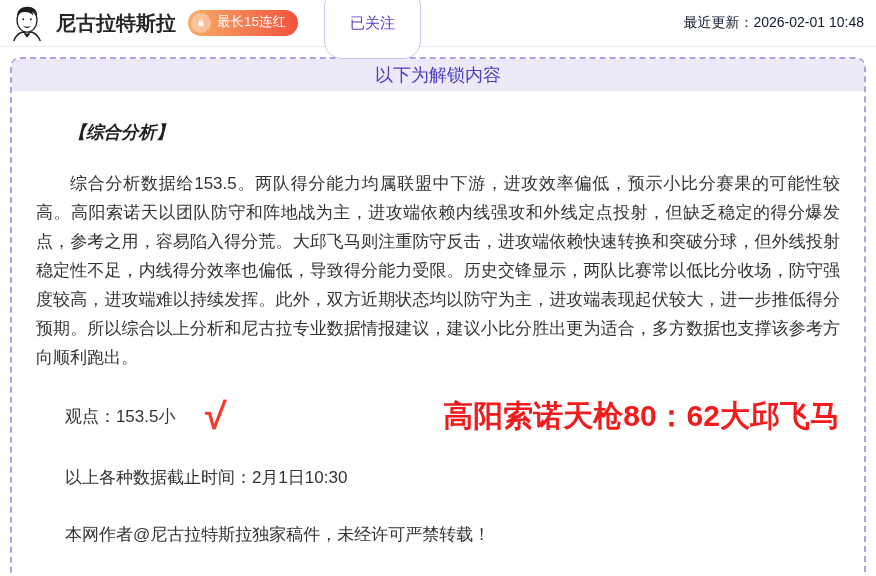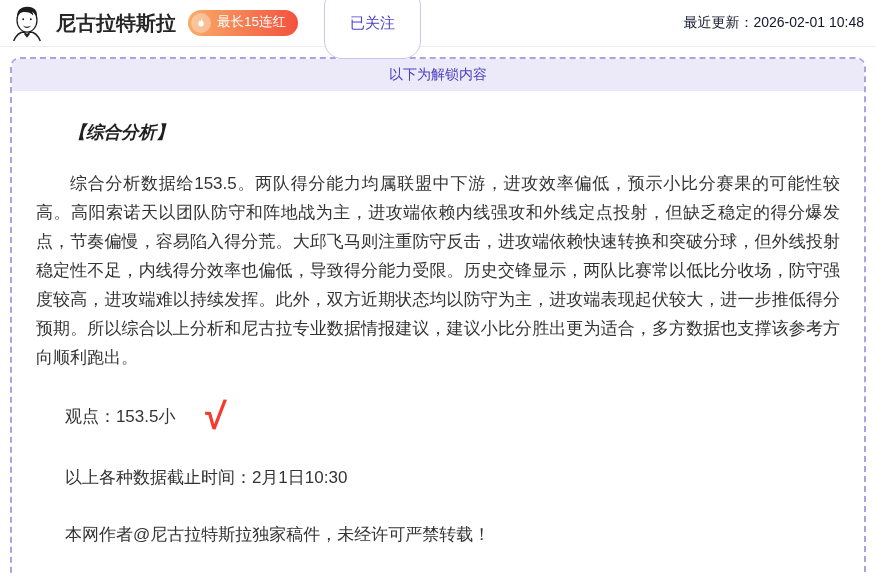--- a/index.html
+++ b/index.html
@@ -22,21 +22,21 @@
   .follow-btn { margin-left: 26px; background: #fff; border: 1px solid #cac5ef;
     color: #4c40c8; font-size: 15px; padding: 25px 25px; border-radius: 18px;
     font-family: inherit; cursor: pointer; }
   .updated { font-size: 14px; color: #0f172a; }
 
   
   .unlock-box { margin: 10px 10px 0; height: 600px;
     border: 2px dashed #aaa3e2; border-bottom: none; border-radius: 10px 10px 0 0; }
   .unlock-banner { height: 32px; background: #eceaf8; border-radius: 8px 8px 0 0;
     display: flex; align-items: center; justify-content: center;
-    color: #4b40bf; font-size: 14px; }
+    color: #4b40bf; font-size: 18px; }
 
   .content { padding: 0 24px; font-size: 17px; color: #333; line-height: 29px; }
   .section-title { margin-top: 27px; font-size: 17.5px; font-weight: bold; color: #1f1f1f;
     text-indent: 1.85em; font-style: italic; }
   .analysis { margin-top: 22px; text-indent: 2em; text-align: justify; }
 
   .viewpoint-row { margin-top: 25px; display: flex; align-items: center; padding-left: 1.7em; }
   .viewpoint { font-size: 17px; color: #333; }
   .check { color: #f53b30; font-size: 38px; line-height: 1; margin-left: 30px;
     transform: rotate(4deg); font-weight: bold; }
@@ -74,22 +74,23 @@
   </div>
   <div class="updated">
     <span>最近更新：</span><span>2026-02-01 10:48</span>
   </div>
 </header>
 
 <section class="unlock-box">
   <div class="unlock-banner">以下为解锁内容</div>
   <div class="content">
     <h3 class="section-title">【综合分析】</h3>
-    <p class="analysis">综合分析数据给153.5。两队得分能力均属联盟中下游，进攻效率偏低，预示小比分赛果的可能性较高。高阳索诺天以团队防守和阵地战为主，进攻端依赖内线强攻和外线定点投射，但缺乏稳定的得分爆发点，节奏偏慢，容易陷入得分荒。大邱飞马则注重防守反击，进攻端依赖快速转换和突破分球，但外线投射稳定性不足，内线得分效率也偏低，导致得分能力受限。历史交锋显示，两队比赛常以低比分收场，防守强度较高，进攻端难以持续发挥。此外，双方近期状态均以防守为主，进攻端表现起伏较大，进一步推低得分预期。所以综合以上分析和尼古拉专业数据情报建议，建议小比分胜出更为适合，多方数据也支撑该参考方向顺利跑出。</p>
+    <p class="analysis">综合分析数据给153.5。两队得分能力均属联盟中下游，进攻效率偏低，预示小比分赛果的可能性较高。高阳索诺天以团队防守和阵地战为主，进攻端依赖内线强攻和外线定点投射，但缺乏稳定的得分爆发点，参考之用，容易陷入得分荒。大邱飞马则注重防守反击，进攻端依赖快速转换和突破分球，但外线投射稳定性不足，内线得分效率也偏低，导致得分能力受限。历史交锋显示，两队比赛常以低比分收场，防守强度较高，进攻端难以持续发挥。此外，双方近期状态均以防守为主，进攻端表现起伏较大，进一步推低得分预期。所以综合以上分析和尼古拉专业数据情报建议，建议小比分胜出更为适合，多方数据也支撑该参考方向顺利跑出。</p>
     <div class="viewpoint-row">
       <span class="viewpoint">观点：153.5小</span>
       <span class="check">√</span>
+      <span class="score">高阳索诺天枪80：62大邱飞马</span>
     </div>
     <p class="meta-line">以上各种数据截止时间：2月1日10:30</p>
     <p class="meta-line">本网作者@尼古拉特斯拉独家稿件，未经许可严禁转载！</p>
     <p class="meta-line">资讯仅供体育爱好者浏览、参考之用。任何人不得用于非法用途，否则责任自负。</p>
   </div>
 </section>
 
 </body></html>

